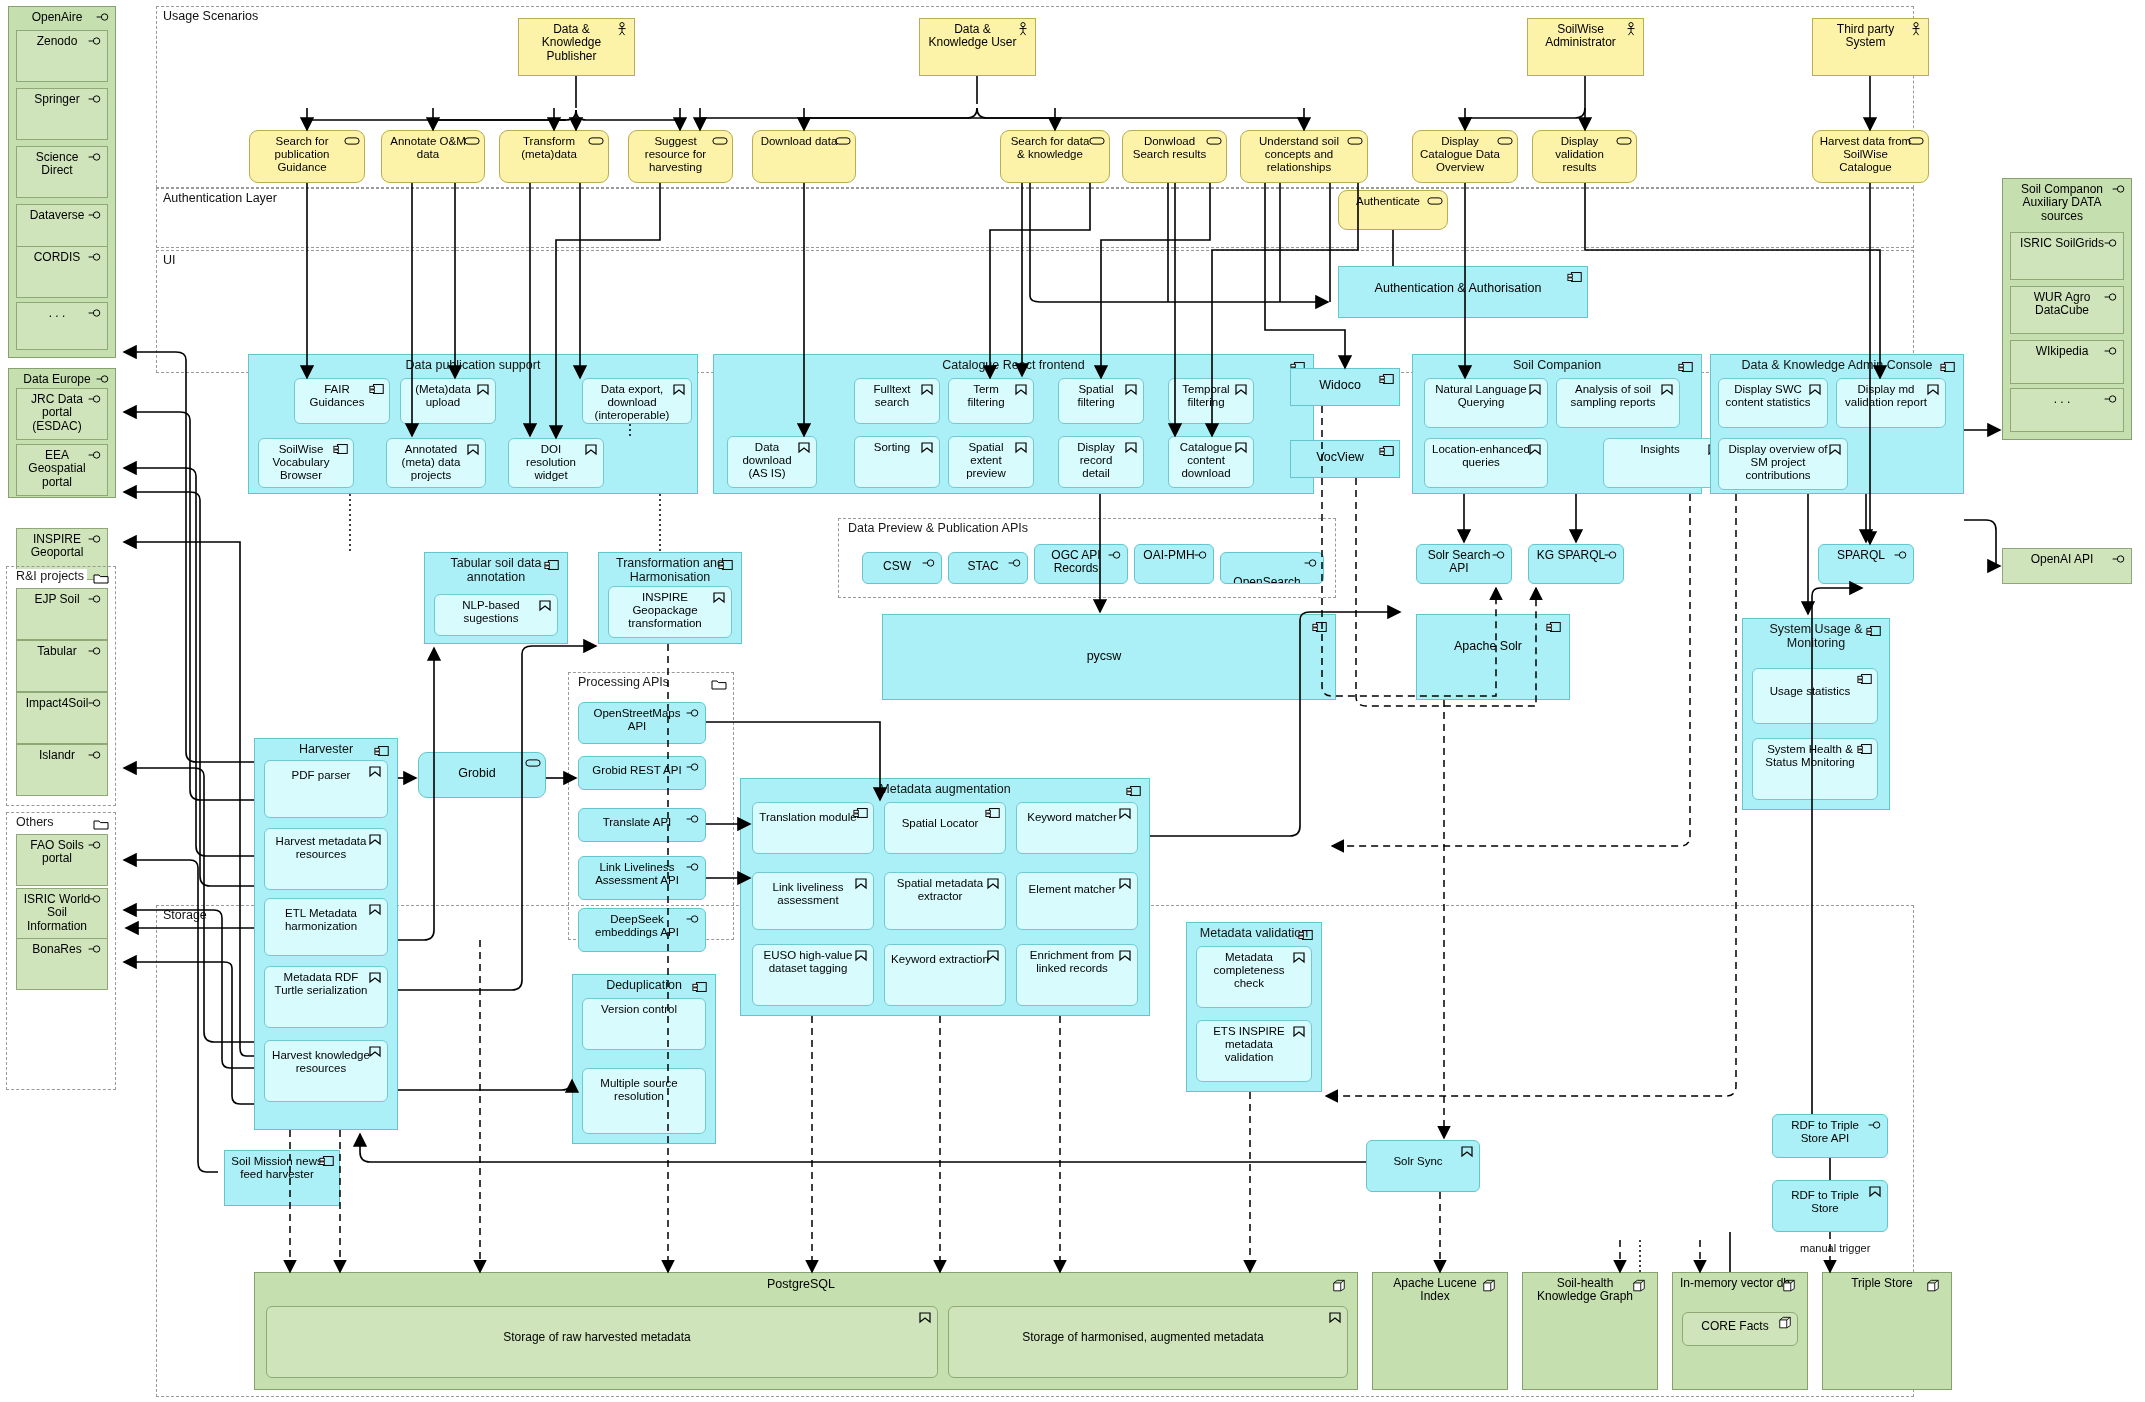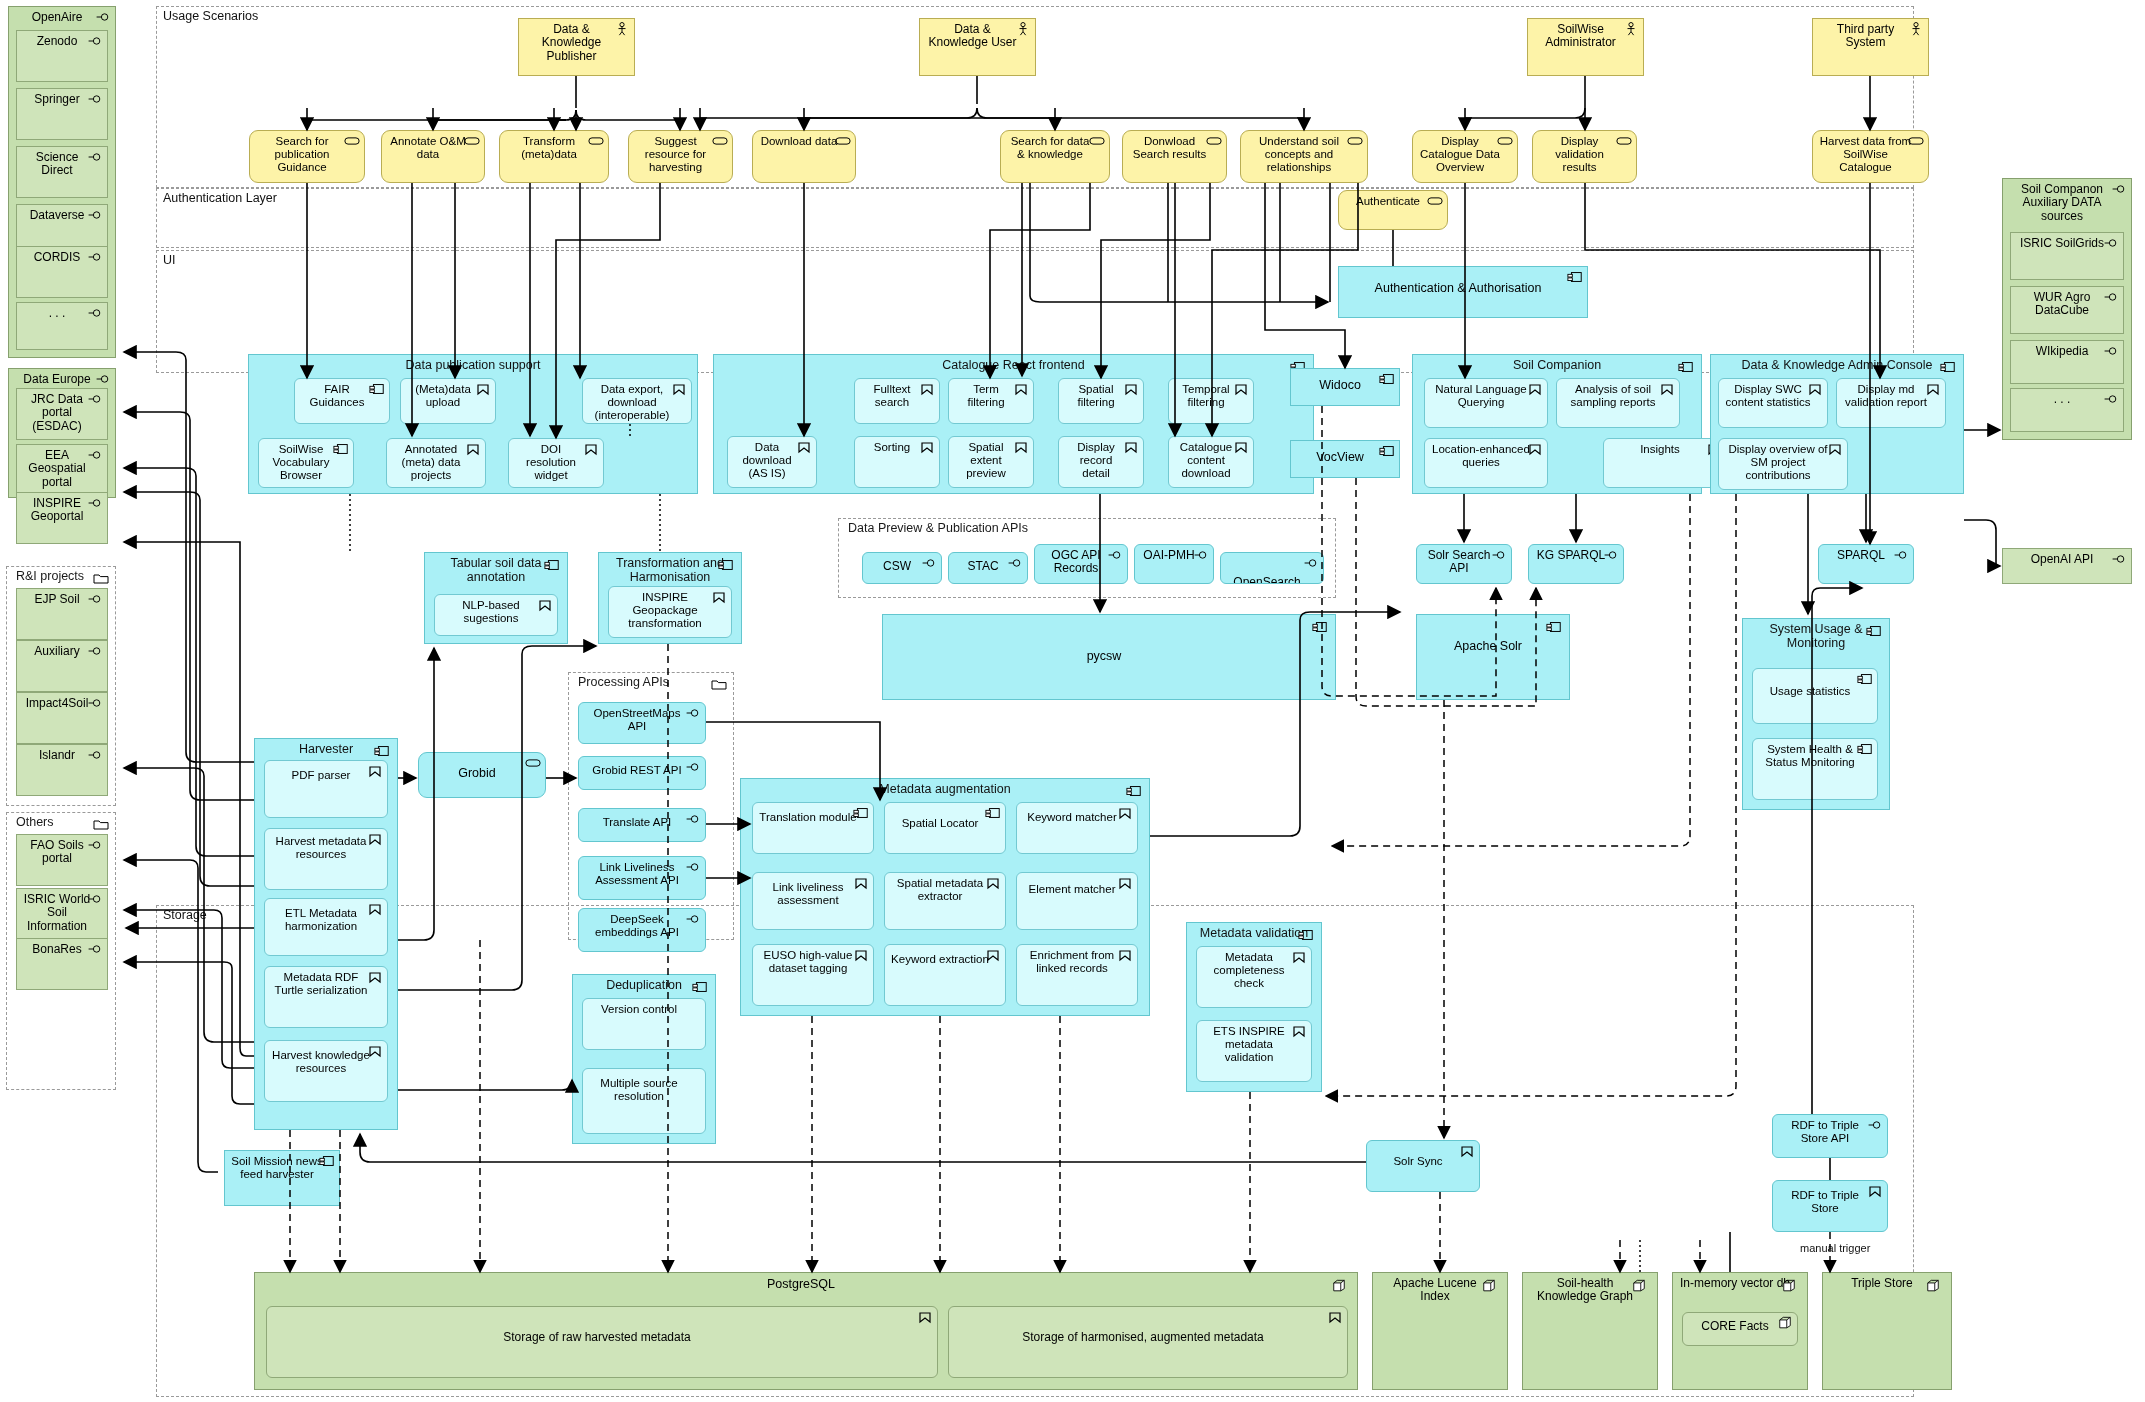--- a/index.html
+++ b/index.html
@@ -130,21 +130,21 @@
       </svg>
   </div>
   <div class="node green-l t12" style="left:16px;top:444px;width:92px;height:52px;">
      <span class="lbl">EEA Geospatial portal</span>
      <svg class="ico" viewBox="0 0 20 14">
         <line x1="2" y1="7" x2="8" y2="7" stroke="#000" stroke-width="1.2"></line>
         <circle cx="12" cy="7" r="4" fill="none" stroke="#000" stroke-width="1.2"></circle>
       </svg>
   </div>
 
-  <div class="node green-l t12" style="left:16px;top:492px;width:92px;height:52px;justify-content:flex-end;">
+  <div class="node green-l t12" style="left:16px;top:528px;width:92px;height:52px;justify-content:flex-end;">
      <span class="lbl">INSPIRE Geoportal</span>
      <svg class="ico" viewBox="0 0 20 14">
         <line x1="2" y1="7" x2="8" y2="7" stroke="#000" stroke-width="1.2"></line>
         <circle cx="12" cy="7" r="4" fill="none" stroke="#000" stroke-width="1.2"></circle>
       </svg>
   </div>
 
   <div class="group" style="left:6px;top:566px;width:110px;height:240px;">
      <span class="gtitle">R&amp;I projects</span>
      <svg class="ico" style="top:5px;right:6px;" viewBox="0 0 16 12">
@@ -152,21 +152,21 @@
       </svg>
   </div>
   <div class="node green-l t12" style="left:16px;top:588px;width:92px;height:52px;">
      <span class="lbl">EJP Soil</span>
      <svg class="ico" viewBox="0 0 20 14">
         <line x1="2" y1="7" x2="8" y2="7" stroke="#000" stroke-width="1.2"></line>
         <circle cx="12" cy="7" r="4" fill="none" stroke="#000" stroke-width="1.2"></circle>
       </svg>
   </div>
   <div class="node green-l t12" style="left:16px;top:640px;width:92px;height:52px;">
-     <span class="lbl">Auxiliary</span>
+     <span class="lbl">Tabular</span>
      <svg class="ico" viewBox="0 0 20 14">
         <line x1="2" y1="7" x2="8" y2="7" stroke="#000" stroke-width="1.2"></line>
         <circle cx="12" cy="7" r="4" fill="none" stroke="#000" stroke-width="1.2"></circle>
       </svg>
   </div>
   <div class="node green-l t12" style="left:16px;top:692px;width:92px;height:52px;">
      <span class="lbl">Impact4Soil</span>
      <svg class="ico" viewBox="0 0 20 14">
         <line x1="2" y1="7" x2="8" y2="7" stroke="#000" stroke-width="1.2"></line>
         <circle cx="12" cy="7" r="4" fill="none" stroke="#000" stroke-width="1.2"></circle>

